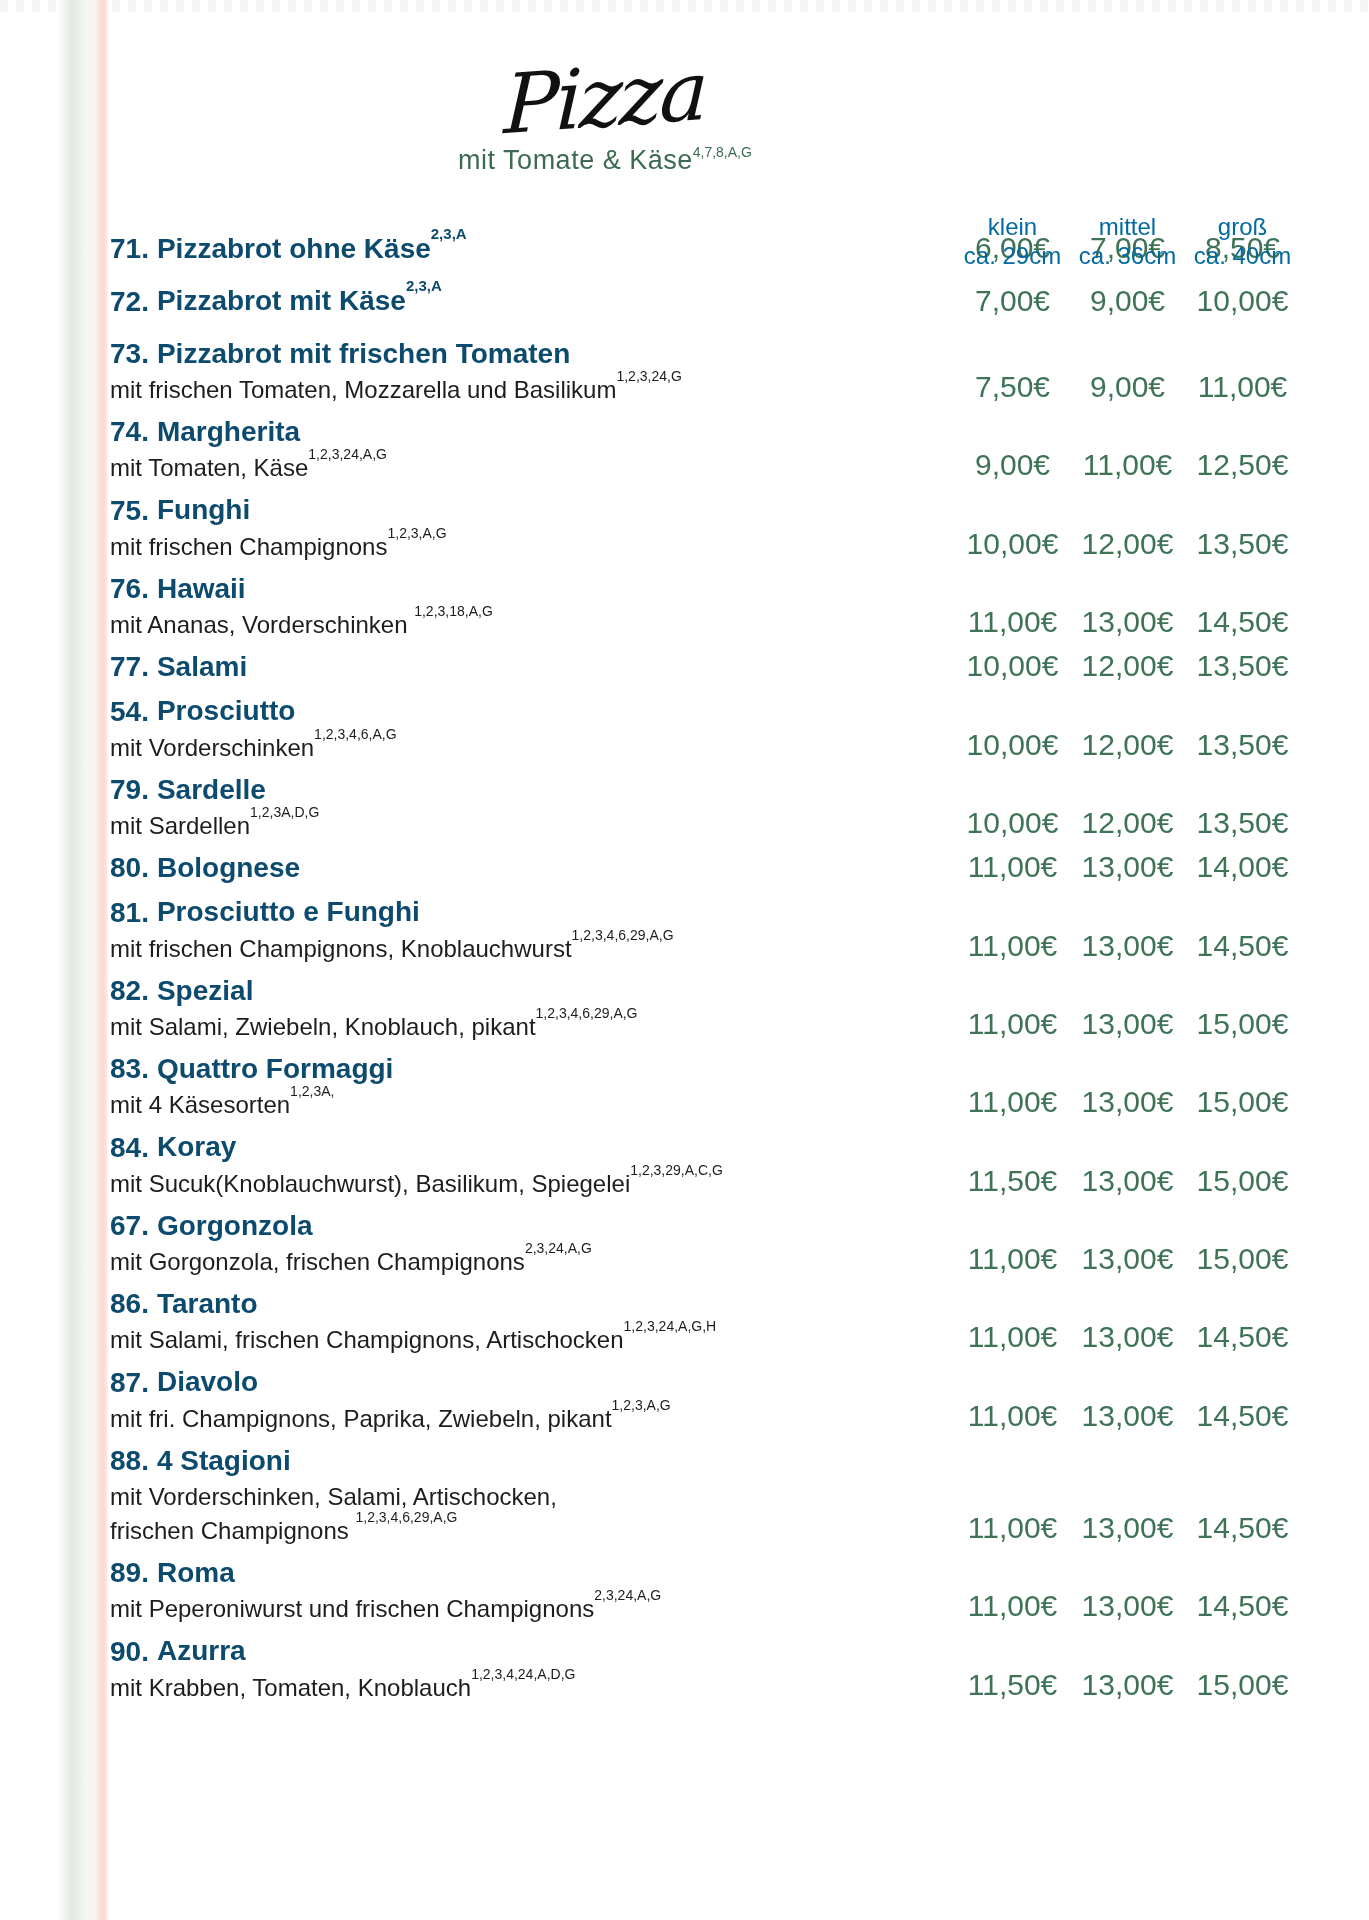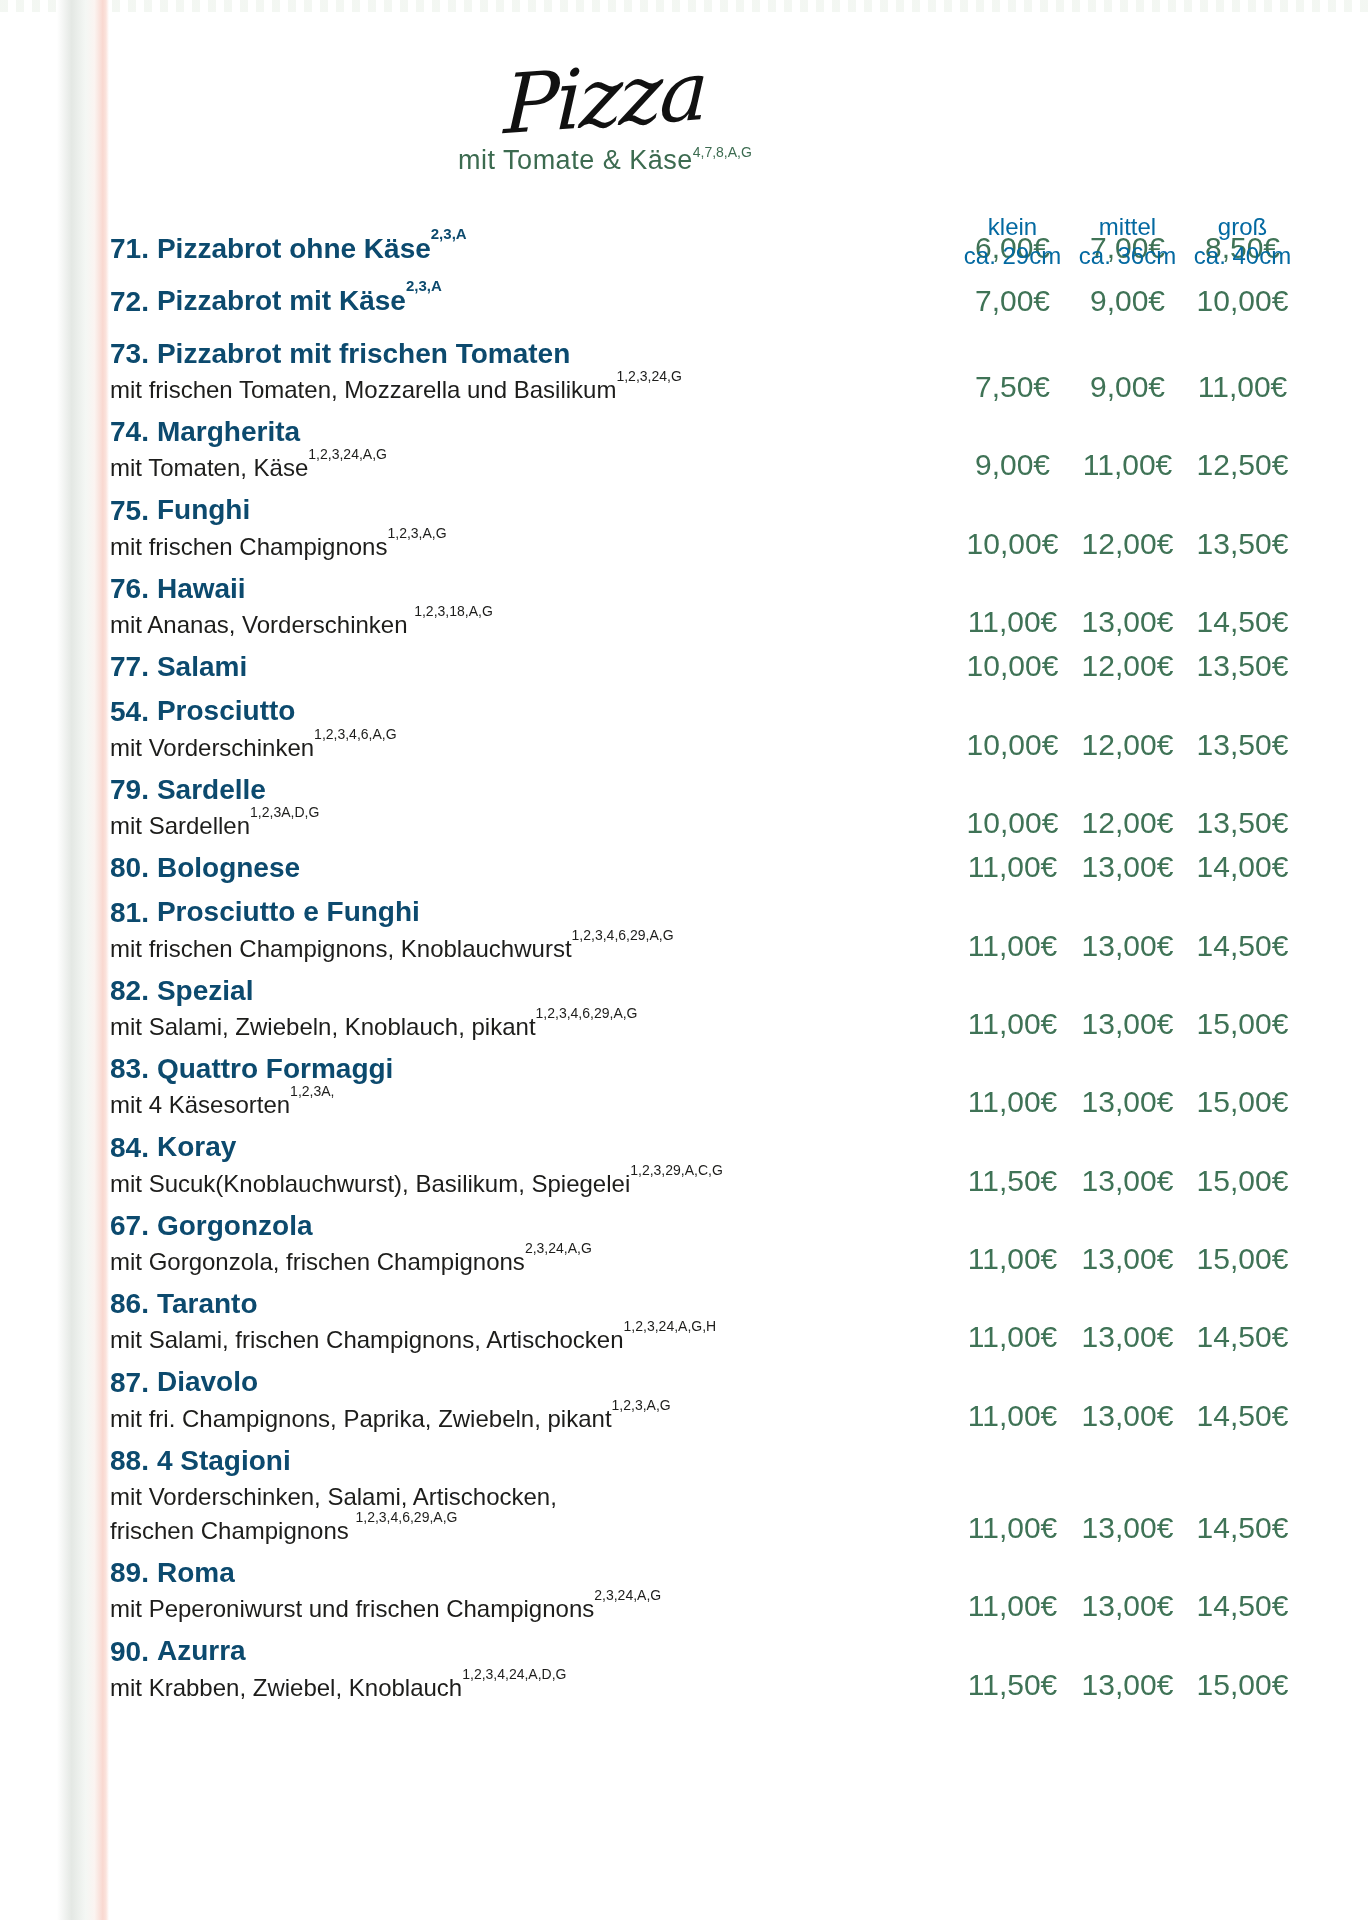--- a/index.html
+++ b/index.html
@@ -451,21 +451,21 @@
       <div class="price">14,50€</div>
     </div>
   </div>
 
   <div class="item-row">
     <div class="item-info">
       <div class="item-name">
         <span class="num">90.</span><span class="nm">Azurra</span><sup class="nsup"></sup>
       </div>
       <div class="desc d1">
-        <span class="t">mit Krabben, Zwiebel, Knoblauch</span><sup class="s">1,2,3,4,24,A,D,G</sup>
+        <span class="t">mit Krabben, Tomaten, Knoblauch</span><sup class="s">1,2,3,4,24,A,D,G</sup>
       </div>
 
     </div>
     <div class="prices">
       <div class="price">11,50€</div>
       <div class="price">13,00€</div>
       <div class="price">15,00€</div>
     </div>
   </div>
 </div>

